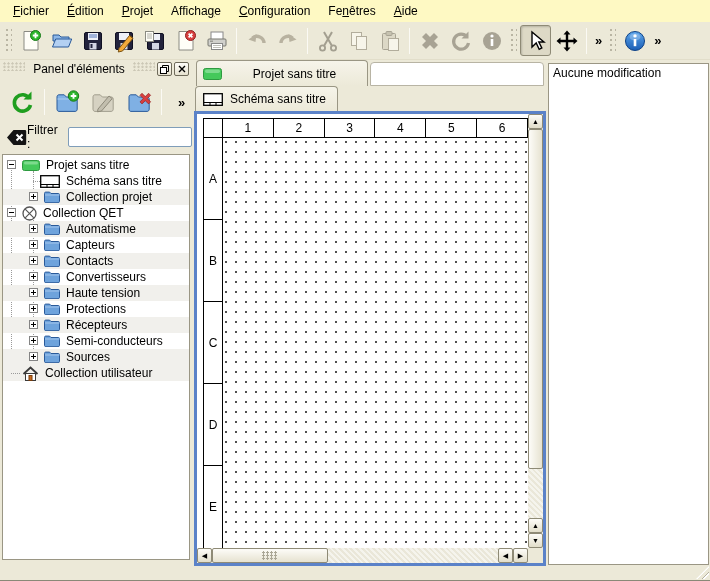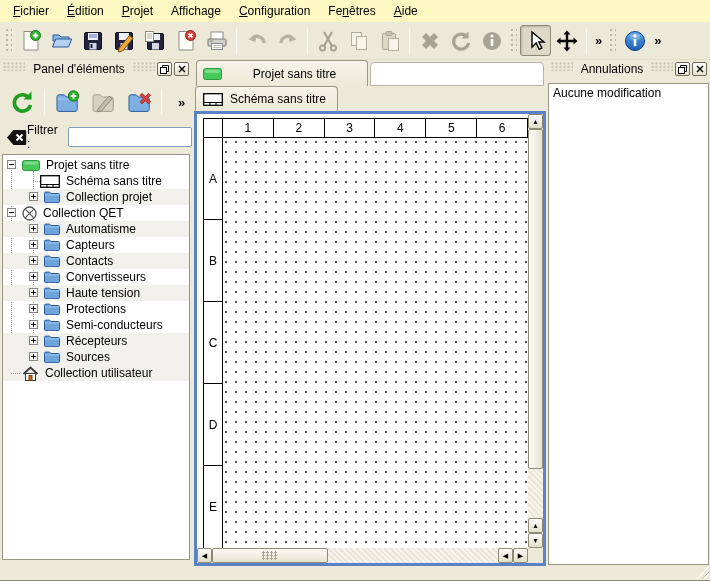--- a/index.html
+++ b/index.html
@@ -558,48 +558,48 @@
           </span>
         <span>
             <svg width="16" height="12" viewBox="0 0 16 12">
               <path d="M0.5 2.5c0-.8.4-1.4 1.1-1.4h4l1.4 1.4h7.4c.7 0 1.1.5 1.1 1.2v6.6c0 .8-.5 1.4-1.3 1.4H1.8c-.8 0-1.3-.6-1.3-1.4z" fill="#6ea3dc" stroke="#2a5a9a"></path>
               <path d="M1 4h14.5" stroke="#a5c6ec"></path>
             </svg>
           </span>
         <span class="tlabel">Protections</span>
       </div>
 
+      <div class="trow lvl1 striped">
+        <span class="expander">
+            <svg width="7" height="7" viewBox="0 0 7 7">
+              <path d="M1 3.5h5M3.5 1v5" stroke="#000"></path>
+            </svg>
+          </span>
+        <span>
+            <svg width="16" height="12" viewBox="0 0 16 12">
+              <path d="M0.5 2.5c0-.8.4-1.4 1.1-1.4h4l1.4 1.4h7.4c.7 0 1.1.5 1.1 1.2v6.6c0 .8-.5 1.4-1.3 1.4H1.8c-.8 0-1.3-.6-1.3-1.4z" fill="#6ea3dc" stroke="#2a5a9a"></path>
+              <path d="M1 4h14.5" stroke="#a5c6ec"></path>
+            </svg>
+          </span>
+        <span class="tlabel">Récepteurs</span>
+      </div>
+
       <div class="trow lvl1">
         <span class="expander">
             <svg width="7" height="7" viewBox="0 0 7 7">
               <path d="M1 3.5h5M3.5 1v5" stroke="#000"></path>
             </svg>
           </span>
         <span>
             <svg width="16" height="12" viewBox="0 0 16 12">
               <path d="M0.5 2.5c0-.8.4-1.4 1.1-1.4h4l1.4 1.4h7.4c.7 0 1.1.5 1.1 1.2v6.6c0 .8-.5 1.4-1.3 1.4H1.8c-.8 0-1.3-.6-1.3-1.4z" fill="#6ea3dc" stroke="#2a5a9a"></path>
               <path d="M1 4h14.5" stroke="#a5c6ec"></path>
             </svg>
           </span>
         <span class="tlabel">Semi-conducteurs</span>
-      </div>
-
-      <div class="trow lvl1 striped">
-        <span class="expander">
-            <svg width="7" height="7" viewBox="0 0 7 7">
-              <path d="M1 3.5h5M3.5 1v5" stroke="#000"></path>
-            </svg>
-          </span>
-        <span>
-            <svg width="16" height="12" viewBox="0 0 16 12">
-              <path d="M0.5 2.5c0-.8.4-1.4 1.1-1.4h4l1.4 1.4h7.4c.7 0 1.1.5 1.1 1.2v6.6c0 .8-.5 1.4-1.3 1.4H1.8c-.8 0-1.3-.6-1.3-1.4z" fill="#6ea3dc" stroke="#2a5a9a"></path>
-              <path d="M1 4h14.5" stroke="#a5c6ec"></path>
-            </svg>
-          </span>
-        <span class="tlabel">Récepteurs</span>
       </div>
 
       <div class="trow lvl1 striped">
         <span class="expander">
             <svg width="7" height="7" viewBox="0 0 7 7">
               <path d="M1 3.5h5M3.5 1v5" stroke="#000"></path>
             </svg>
           </span>
         <span>
             <svg width="16" height="12" viewBox="0 0 16 12">
@@ -685,40 +685,20 @@
             <div class="grip"></div>
           </div>
         <div class="sb-btn" id="h-right-l">◀</div>
         <div class="sb-btn" id="h-right-r">▶</div>
       </div>
       <div id="sb-corner"></div>
     </div>
   </div>
 
   <div id="right-dock">
-    <div class="dock-titlebar">
-      <div class="tex"></div>
-      <span class="dock-title">Annulations</span>
-      <div class="tex"></div>
-      <div class="dock-btn">
-          <span>
-            <svg width="9" height="9" viewBox="0 0 9 9">
-              <rect x="0.5" y="2.5" width="6" height="6" fill="#fff" stroke="#000"></rect>
-              <path d="M2.5 2.5v-2h6v6h-2" fill="none" stroke="#000"></path>
-            </svg>
-          </span>
-        </div>
-      <div class="dock-btn">
-          <span>
-            <svg width="8" height="8" viewBox="0 0 8 8">
-              <path d="M1 1l6 6M7 1L1 7" stroke="#000" stroke-width="1.4"></path>
-            </svg>
-          </span>
-        </div>
-    </div>
     <div id="undo-list">
       <span>Aucune modification</span>
     </div>
   </div>
 </div>
 
 <div id="statusbar">
   <div id="size-grip"></div>
 </div>
 

